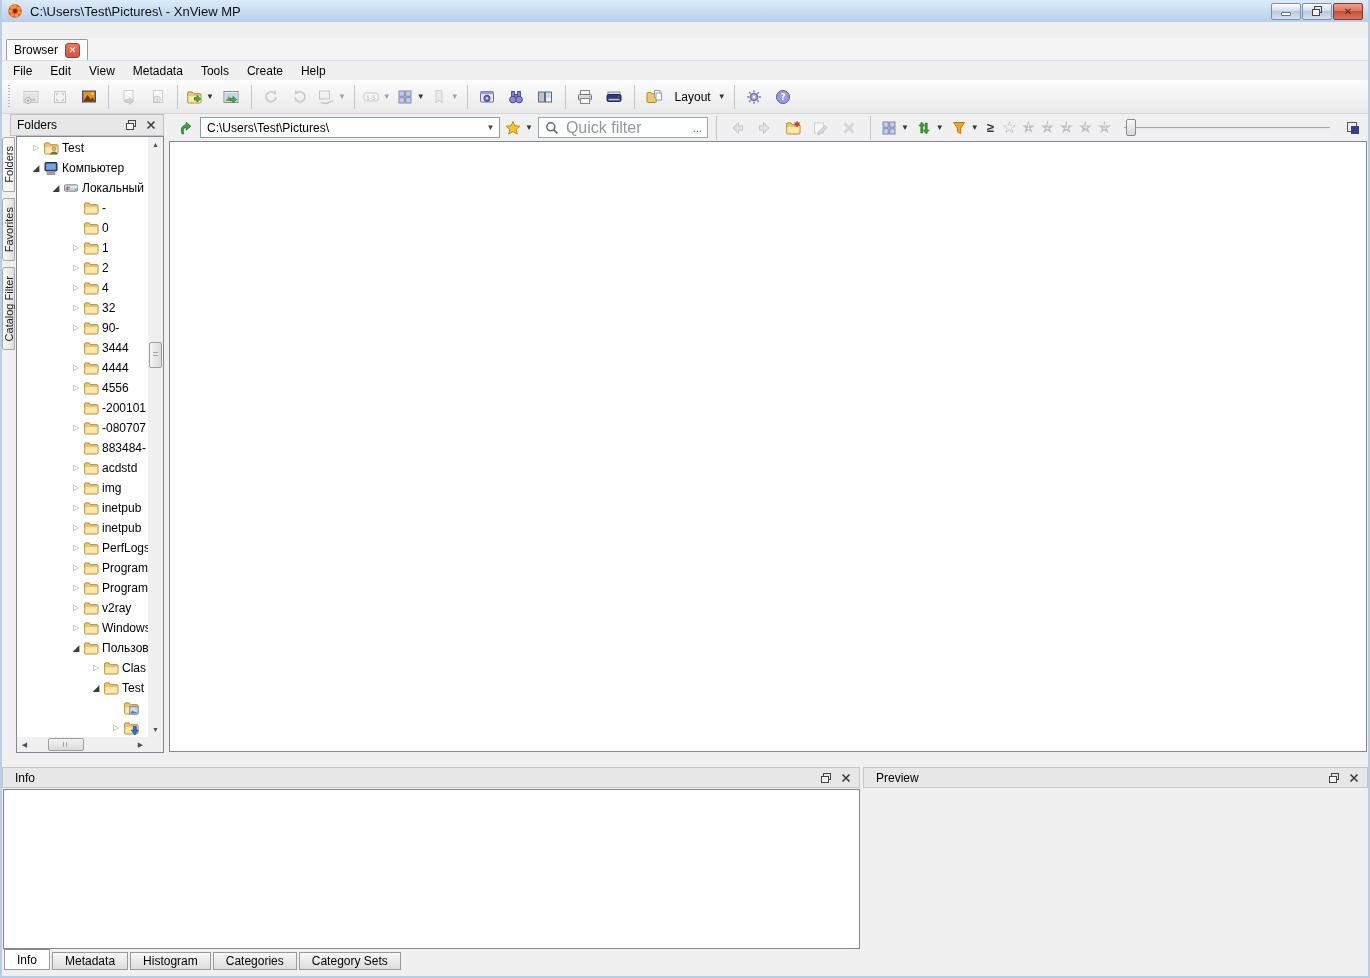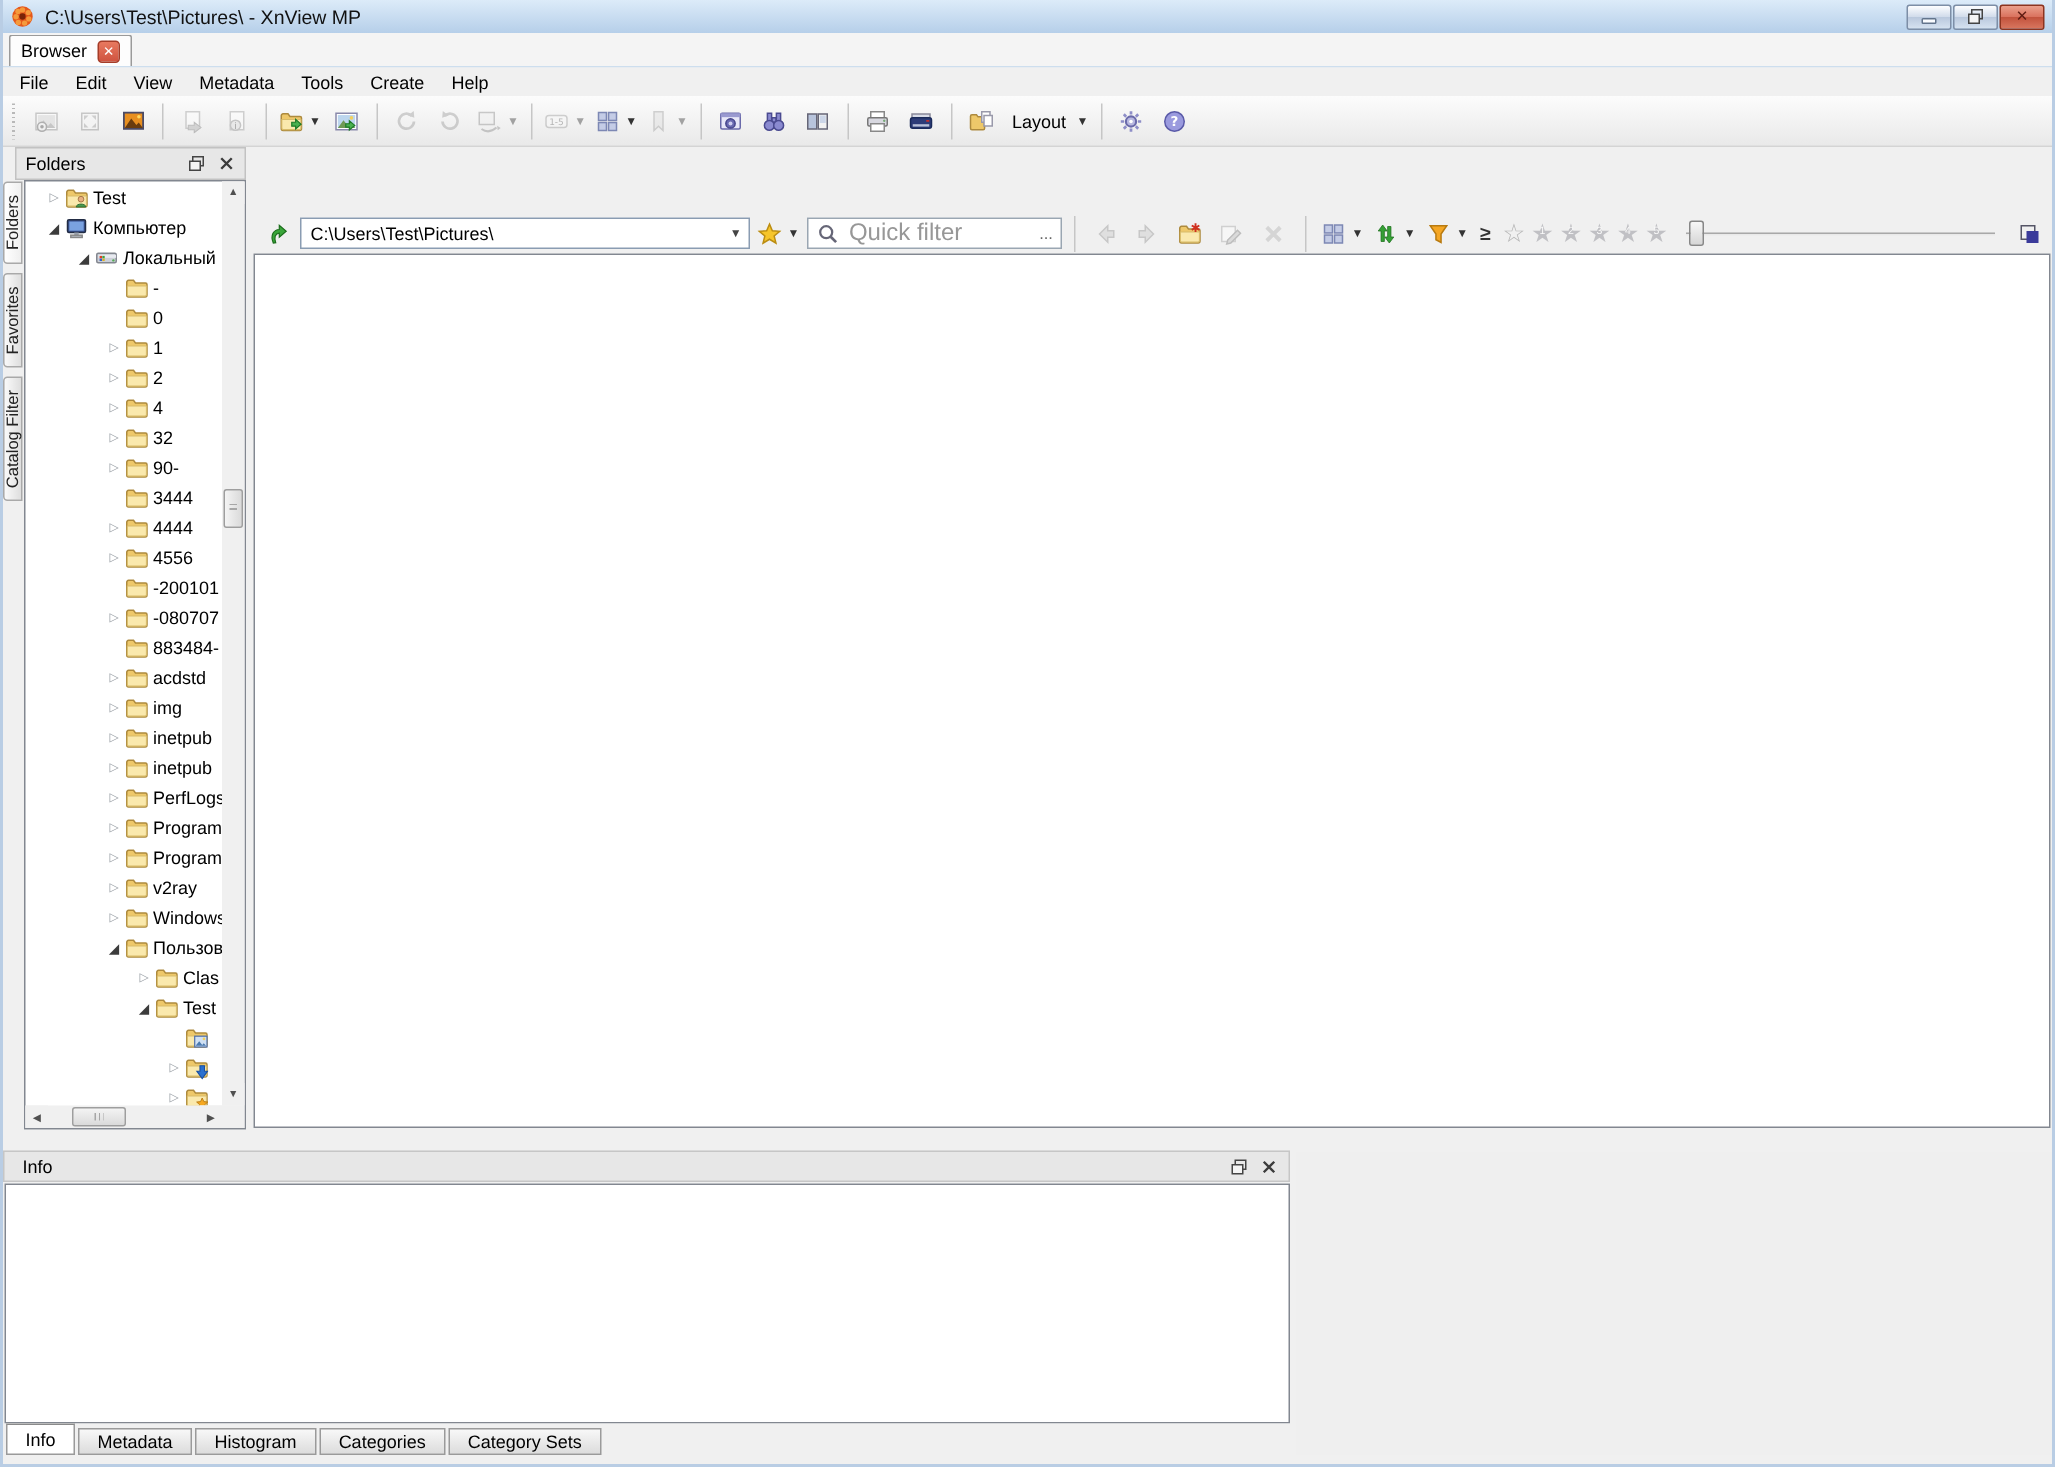--- a/index.html
+++ b/index.html
@@ -8,37 +8,37 @@
     border:2px solid #b9cde4;border-top:none;font-family:"Liberation Sans","DejaVu Sans",sans-serif;font-size:12px;color:#000;overflow:hidden;}
   
   .titlebar{height:22px;flex:none;background:linear-gradient(#dcebf9,#b6cfe9);display:flex;align-items:center;padding:0 5px;gap:7px;}
   .title-text{font-size:13px;color:#111;white-space:nowrap;}
   .wbtns{margin-left:auto;display:flex;gap:1px;}
   .wbtn{width:30px;height:17px;border:1px solid #7d8ea6;border-radius:2px;background:linear-gradient(#fdfeff,#cfdaea 50%,#b9c8dd 50%,#d6e2f0);
     display:flex;align-items:center;justify-content:center;}
   .wbtn.close{background:linear-gradient(#eba08c,#d9705c 50%,#c2523c 50%,#d8765f);border-color:#8c3420;color:#5c1a10;font-weight:bold;font-size:10px;}
   .min-glyph{width:10px;height:4px;background:#fafcff;border:1px solid #62748c;border-radius:1px;margin-top:5px;}
   
-  .tabbar{height:23px;flex:none;background:#f4f4f4;border-bottom:1px solid #cddeee;display:flex;align-items:flex-end;padding-left:4px;}
+  .tabbar{height:23px;flex:none;background:#f4f4f4;border-bottom:1px solid #cddeee;display:flex;align-items:flex-end;padding-left:4px;margin-top:16px;}
   .tab{height:21px;background:#fdfdfd;border:1px solid #9a9a9a;border-bottom:none;border-radius:2px 2px 0 0;display:flex;align-items:center;gap:7px;padding:0 7px;}
   .tab-close{width:15px;height:15px;background:linear-gradient(#e8795f,#cf5340);border:1px solid #a53c28;border-radius:3px;color:#fff;
     font-size:9px;font-weight:bold;display:flex;align-items:center;justify-content:center;line-height:1;}
   
   .menubar{height:19px;flex:none;background:#f0f0f0;display:flex;align-items:center;padding-left:2px;}
   .menu-item{padding:1px 9px;}
   
   .toolbar{height:34px;flex:none;background:linear-gradient(#fcfcfc,#e9e9e9);border-bottom:1px solid #d4d4d4;display:flex;align-items:center;padding:0 3px;}
   .tb-grip{width:5px;height:24px;margin:0 3px;background:repeating-linear-gradient(180deg,#b8b8b8 0 1px,transparent 1px 3px);background-size:2px 100%;background-repeat:repeat-y;}
   .tb-btn{height:27px;min-width:27px;display:flex;align-items:center;justify-content:center;border-radius:3px;margin:0 1px;padding:0 2px;}
   .tb-btn.disabled{opacity:.42;filter:grayscale(1);}
   .tb-sep{width:1px;height:24px;background:#c6c6c6;margin:0 5px;flex:none;}
   .dd{font-size:8px;color:#333;margin-left:4px;}
   .tb-label{padding:0 3px;}
   
-  .addressbar{height:27px;flex:none;display:flex;align-items:center;padding:0 3px;gap:3px;background:#f0f0f0;margin-top:44px;}
+  .addressbar{height:27px;flex:none;display:flex;align-items:center;padding:0 3px;gap:3px;background:#f0f0f0;}
   .ab-btn{height:23px;min-width:25px;display:flex;align-items:center;justify-content:center;border-radius:2px;padding:0 2px;}
   .ab-btn.disabled{opacity:.45;filter:grayscale(1);}
   .combobox{width:300px;height:21px;background:#fff;border:1px solid #8a9cb2;display:flex;align-items:center;padding-left:6px;}
   .combo-dd{margin-left:auto;width:17px;text-align:center;font-size:8px;color:#444;}
   .filterbox{width:170px;height:21px;background:#fff;border:1px solid #9aa6b2;display:flex;align-items:center;padding:0 5px;gap:4px;}
   .filter-input{border:none;outline:none;flex:1;min-width:0;font-size:16px;background:transparent;font-family:inherit;}
   .filter-input::placeholder{color:#979797;}
   .dots{color:#666;font-size:11px;}
   .ge{font-size:13px;color:#333;padding:0 3px;font-weight:bold;}
   .rating{display:flex;align-items:center;}
@@ -908,18 +908,33 @@
         <div class="info-tabbar" id="bottom-tabs">
             <div class="btab active">Info</div>
             <div class="btab">Metadata</div>
             <div class="btab">Histogram</div>
             <div class="btab">Categories</div>
             <div class="btab">Category Sets</div>
           </div>
       </div>
       <div class="splitter-h"></div>
       <div class="preview-dock">
+        <div class="dock-header">
+          <span>Preview</span>
+          <span class="hspacer"></span>
+          <span class="dock-btn">
+              <svg width="16" height="16" viewBox="0 0 16 16">
+                <rect x="5.5" y="3.5" width="7" height="6" fill="none" stroke="#444"></rect>
+                <rect x="3.5" y="6.5" width="7" height="6" fill="#f4f4f4" stroke="#444"></rect>
+              </svg>
+            </span>
+          <span class="dock-btn">
+              <svg width="16" height="16" viewBox="0 0 16 16">
+                <path d="M4.5 4.5l7 7M11.5 4.5l-7 7" stroke="#3c3c3c" stroke-width="1.6"></path>
+              </svg>
+            </span>
+        </div>
         <div class="preview-content"></div>
       </div>
     </div>
     <div class="status-strip"></div>
   </div>
 </div>
 
 </body></html>

